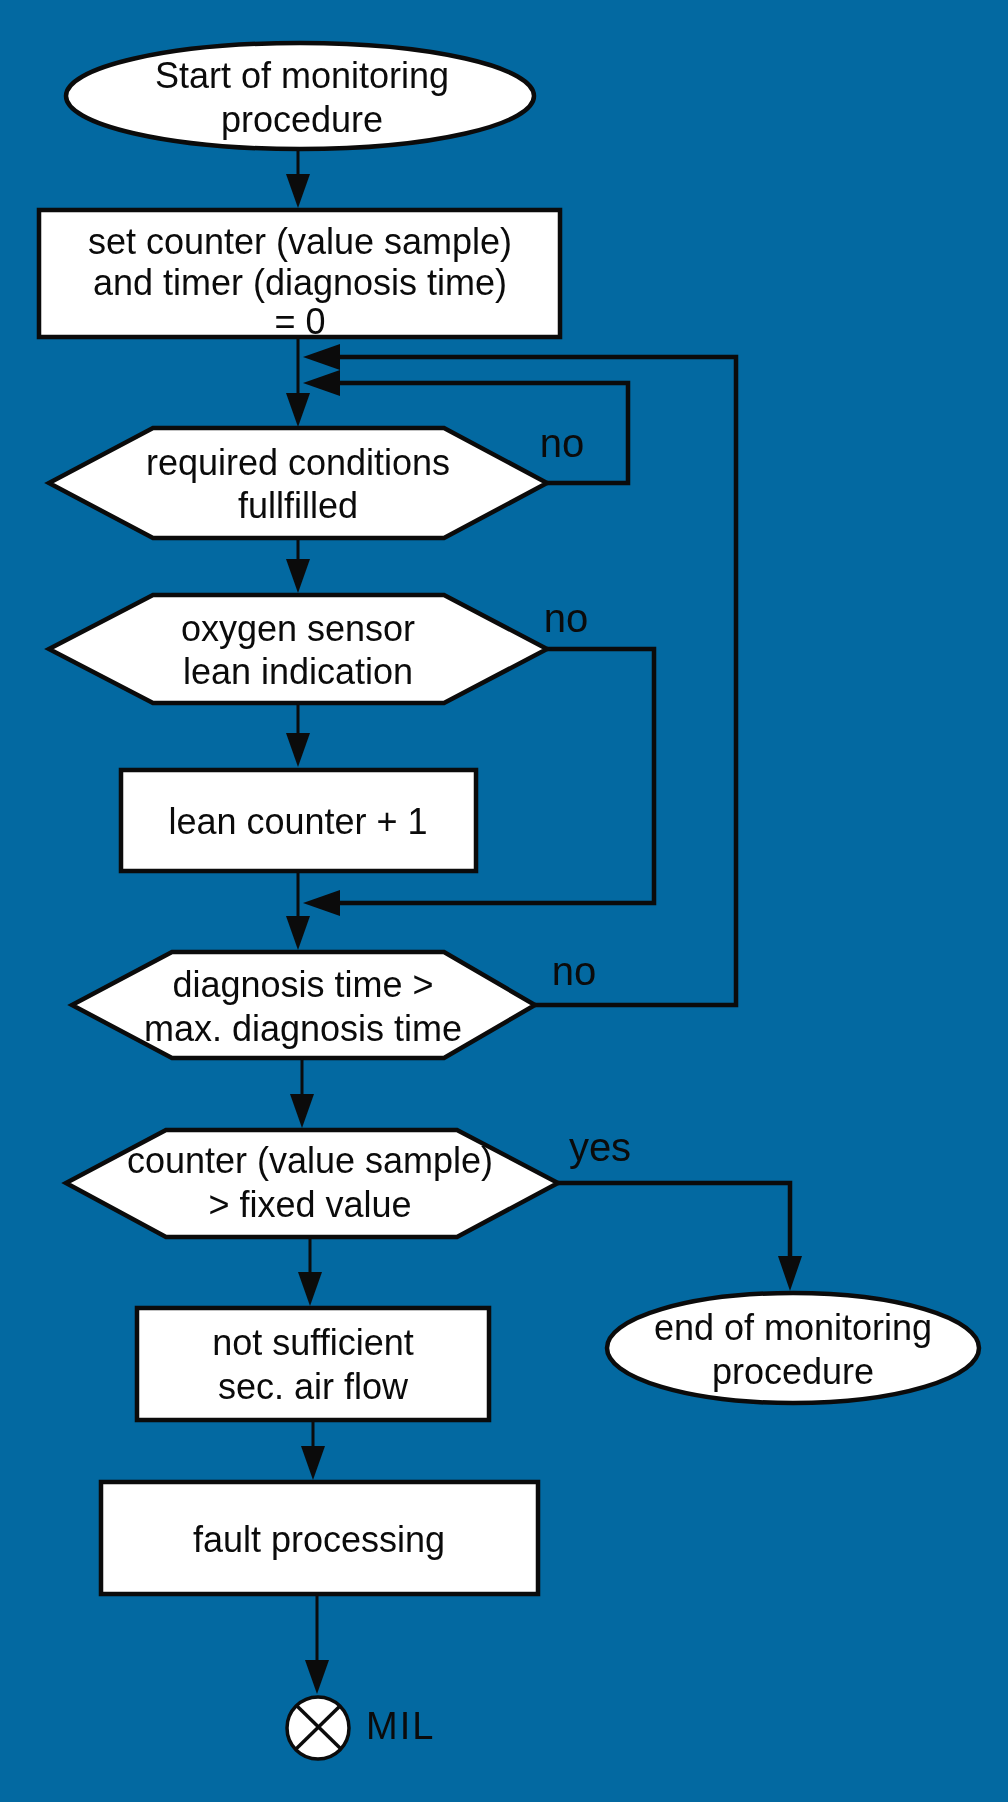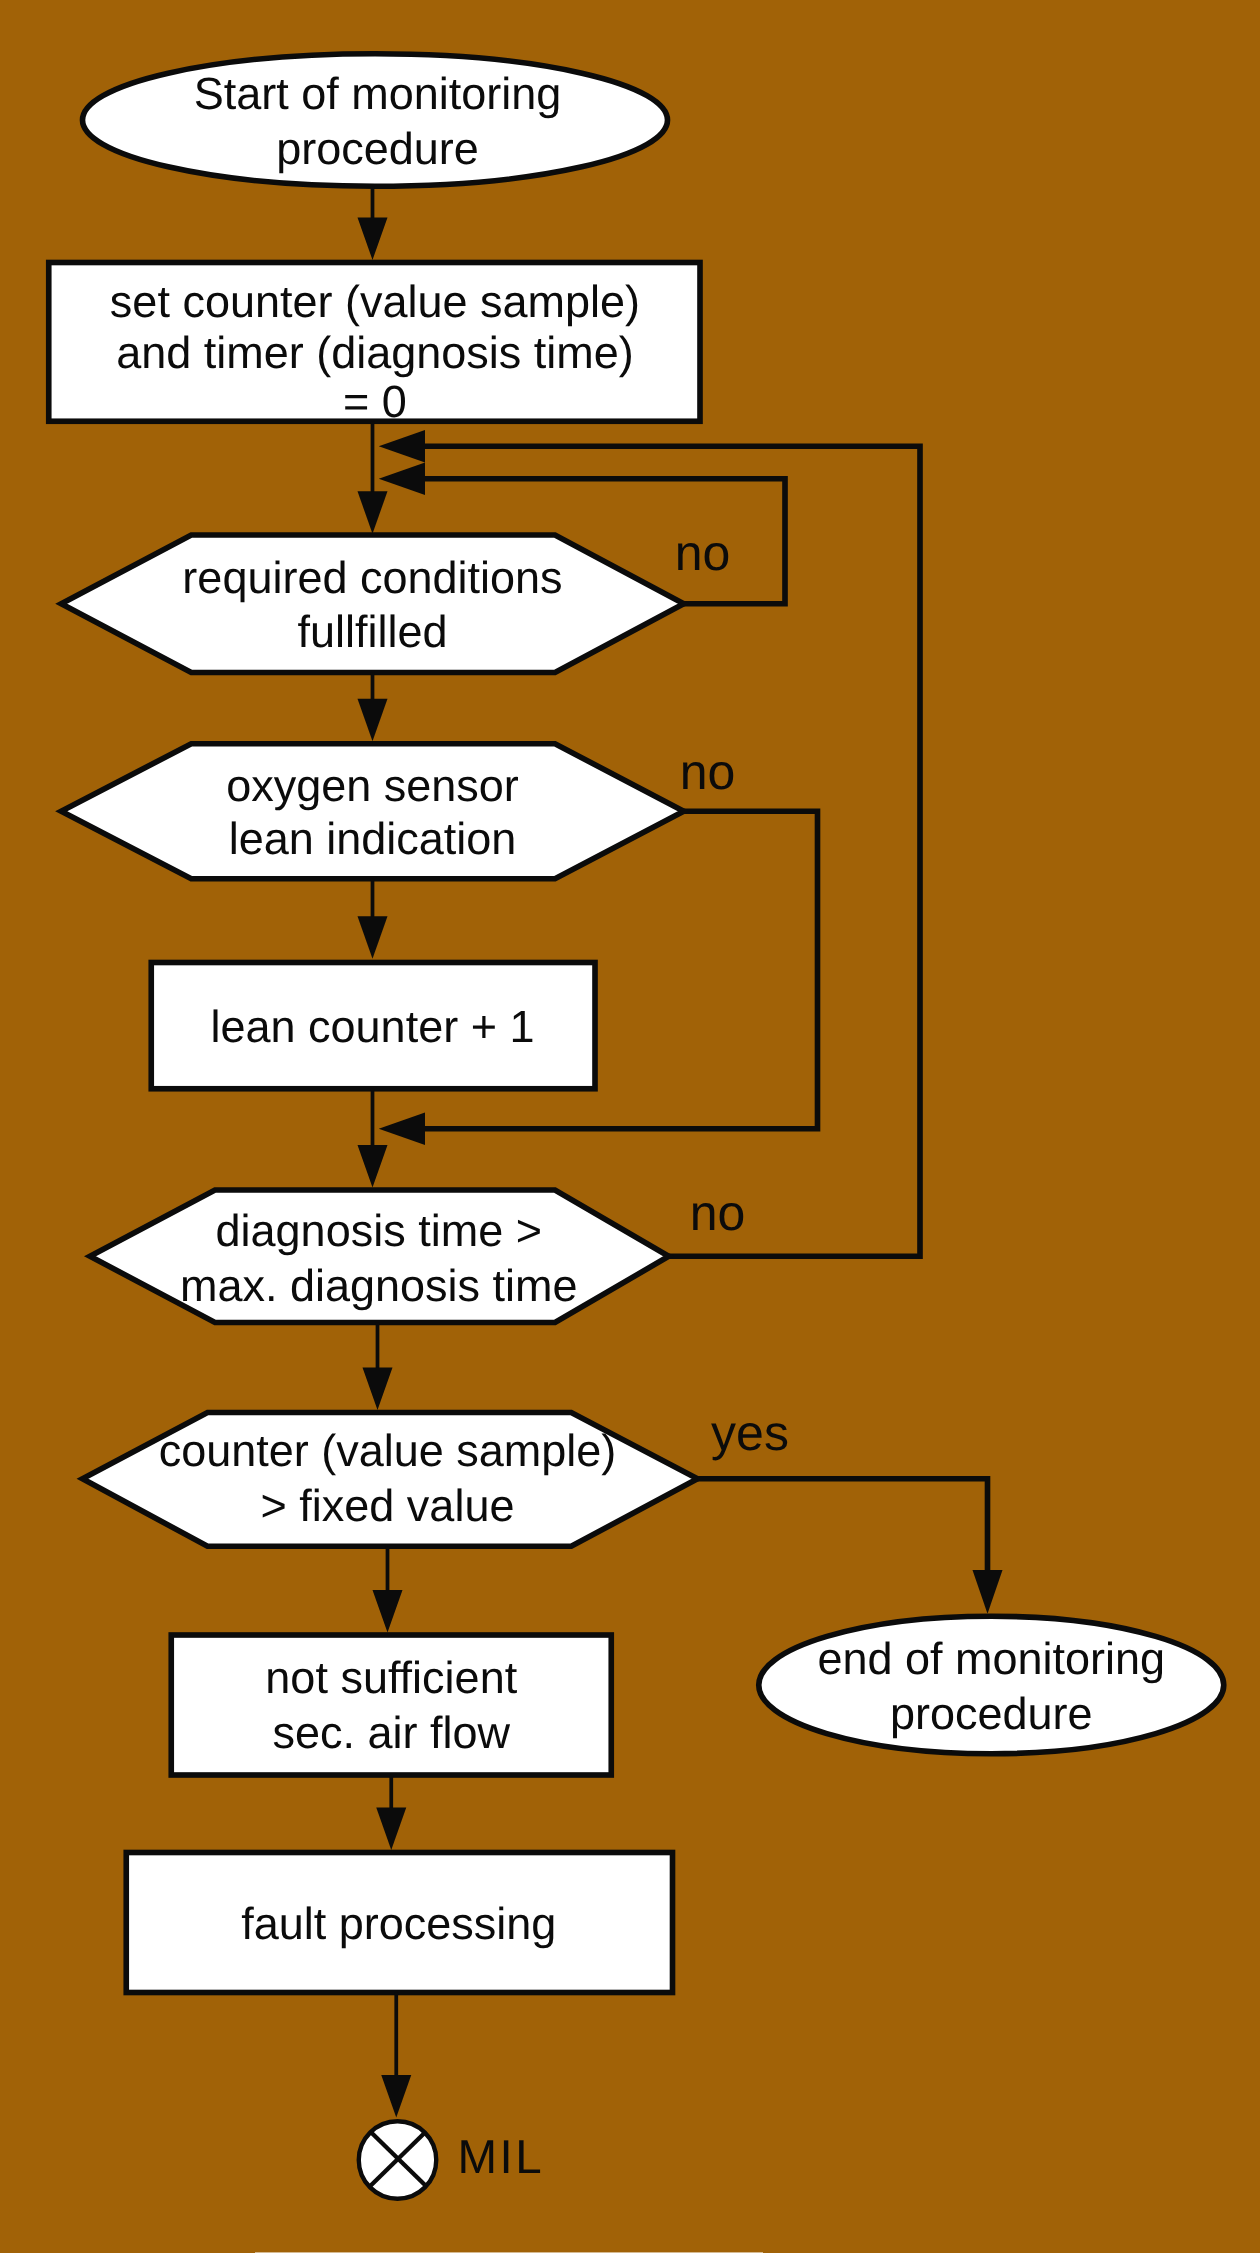--- a/index.html
+++ b/index.html
@@ -1,18 +1,18 @@
 <!DOCTYPE html>
 <html><head>
 <meta charset="utf-8">
 <style>
   html, body { margin: 0; padding: 0; background: #ffffff; }
   .page {
     width: 1008px; height: 1802px; position: relative;
-    background: #a16207; overflow: hidden;
+    background: #0369a1; overflow: hidden;
     font-family: "Liberation Sans", sans-serif;
   }
   svg { display: block; }
   .shape  { fill: #ffffff; stroke: #0b0b0b; stroke-width: 4.5; }
   .conn   { fill: none; stroke: #0b0b0b; stroke-width: 3; }
   .loop   { fill: none; stroke: #0b0b0b; stroke-width: 4.5; }
   .ah     { fill: #0b0b0b; stroke: none; }
   text    { fill: #0b0b0b; }
   .t  { font-size: 36px; text-anchor: middle; dominant-baseline: central; }
   .lbl{ font-size: 40px; text-anchor: middle; dominant-baseline: central; }

